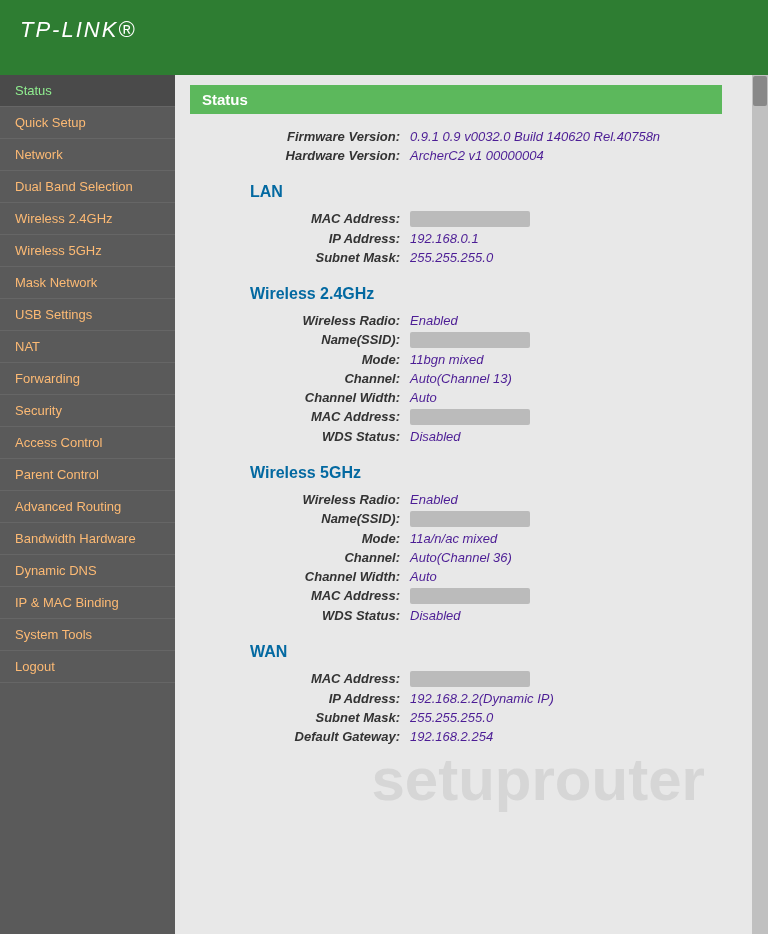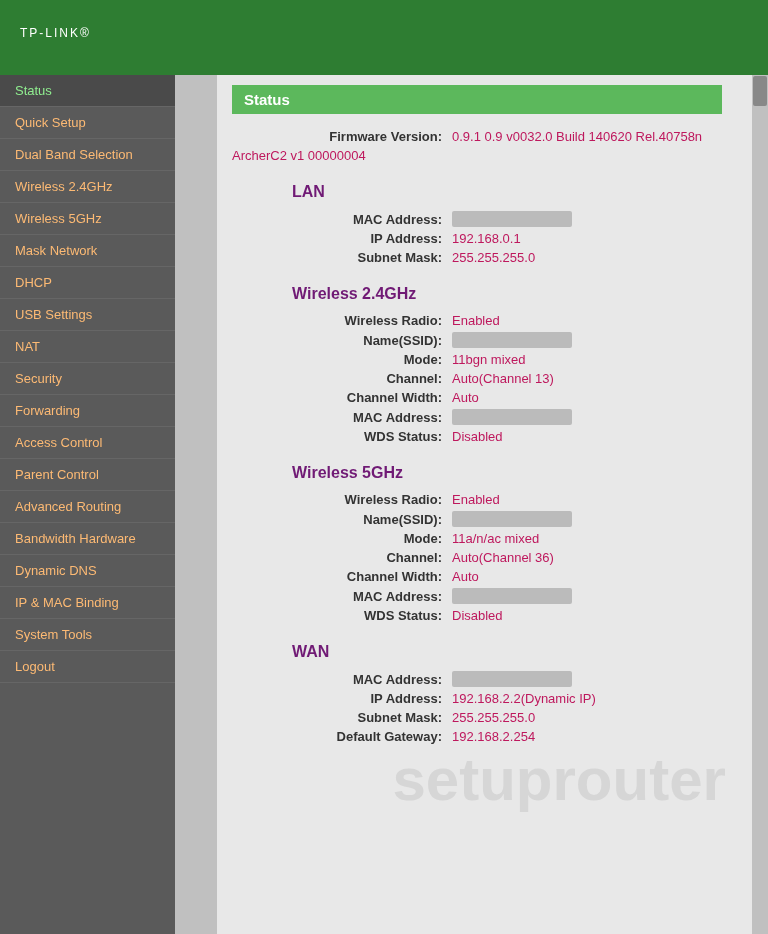--- a/index.html
+++ b/index.html
@@ -15,31 +15,31 @@
       flex-shrink: 0;
     }
     .logo {
       color: white;
       font-size: 36px;
       font-weight: 900;
       letter-spacing: 2px;
       font-family: Arial Black, Arial, sans-serif;
     }
     .logo span {
-      font-size: 12px;
+      font-size: 22px;
       vertical-align: super;
       font-weight: normal;
+      font-style: italic;
     }
 
     
     .main-layout {
       display: flex;
       flex: 1;
       overflow: hidden;
-      gap: 42px;
     }
 
     
     .sidebar {
       width: 175px;
       background: #5a5a5a;
       flex-shrink: 0;
       overflow-y: auto;
     }
     .sidebar-item {
@@ -93,39 +93,39 @@
       margin-bottom: 15px;
     }
 
     
     .info-section {
       margin-bottom: 20px;
     }
     .info-section-title {
       font-size: 16px;
       font-weight: bold;
-      color: #701a75;
+      color: #0369a1;
       margin: 15px 0 10px 60px;
     }
     .info-row {
       display: flex;
       margin-bottom: 4px;
-      align-items: center;
+      font-style: italic;
     }
     .info-label {
       text-align: right;
       width: 220px;
       padding-right: 10px;
       color: #333;
       font-weight: bold;
       font-size: 13px;
       flex-shrink: 0;
     }
     .info-value {
-      color: #be185d;
+      color: #4c1d95;
       font-size: 13px;
     }
     .info-value.blurred {
       background: #bbb;
       color: transparent;
       border-radius: 2px;
       min-width: 120px;
       height: 16px;
       display: inline-block;
     }
@@ -153,29 +153,29 @@
   <div class="logo">
     <span>TP-LINK</span><span>®</span>
   </div>
 </div>
 
 <div class="main-layout">
 
   <nav class="sidebar">
     <a class="sidebar-item active">Status</a>
     <a class="sidebar-item">Quick Setup</a>
+    <a class="sidebar-item">Network</a>
     <a class="sidebar-item">Dual Band Selection</a>
     <a class="sidebar-item">Wireless 2.4GHz</a>
     <a class="sidebar-item">Wireless 5GHz</a>
     <a class="sidebar-item">Mask Network</a>
-    <a class="sidebar-item">DHCP</a>
     <a class="sidebar-item">USB Settings</a>
     <a class="sidebar-item">NAT</a>
+    <a class="sidebar-item">Forwarding</a>
     <a class="sidebar-item">Security</a>
-    <a class="sidebar-item">Forwarding</a>
     <a class="sidebar-item">Access Control</a>
     <a class="sidebar-item">Parent Control</a>
     <a class="sidebar-item">Advanced Routing</a>
     <a class="sidebar-item">Bandwidth Hardware</a>
     <a class="sidebar-item">Dynamic DNS</a>
     <a class="sidebar-item">IP &amp; MAC Binding</a>
     <a class="sidebar-item">System Tools</a>
     <a class="sidebar-item">Logout</a>
   </nav>
 
@@ -183,20 +183,21 @@
     <div class="content-inner">
 
       <div class="section-header">Status</div>
 
       <div class="info-section">
         <div class="info-row">
           <span class="info-label">Firmware Version:</span>
           <span class="info-value">0.9.1 0.9 v0032.0 Build 140620 Rel.40758n</span>
         </div>
         <div class="info-row">
+          <span class="info-label">Hardware Version:</span>
           <span class="info-value">ArcherC2 v1 00000004</span>
         </div>
       </div>
 
       <div class="info-section">
         <div class="info-section-title">LAN</div>
         <div class="info-row">
           <span class="info-label">MAC Address:</span>
           <span class="info-value blurred"></span>
         </div>

